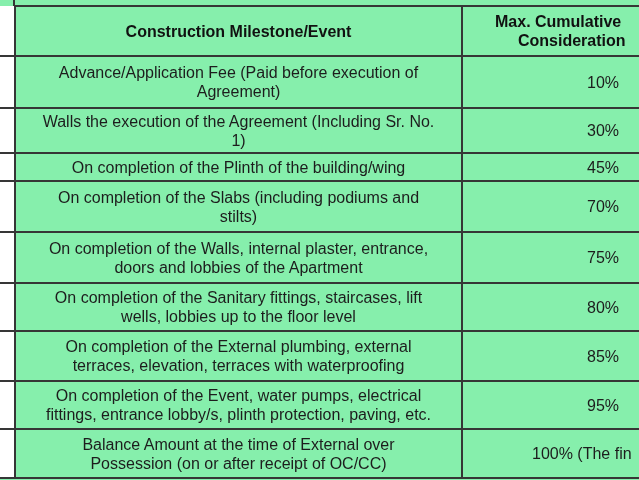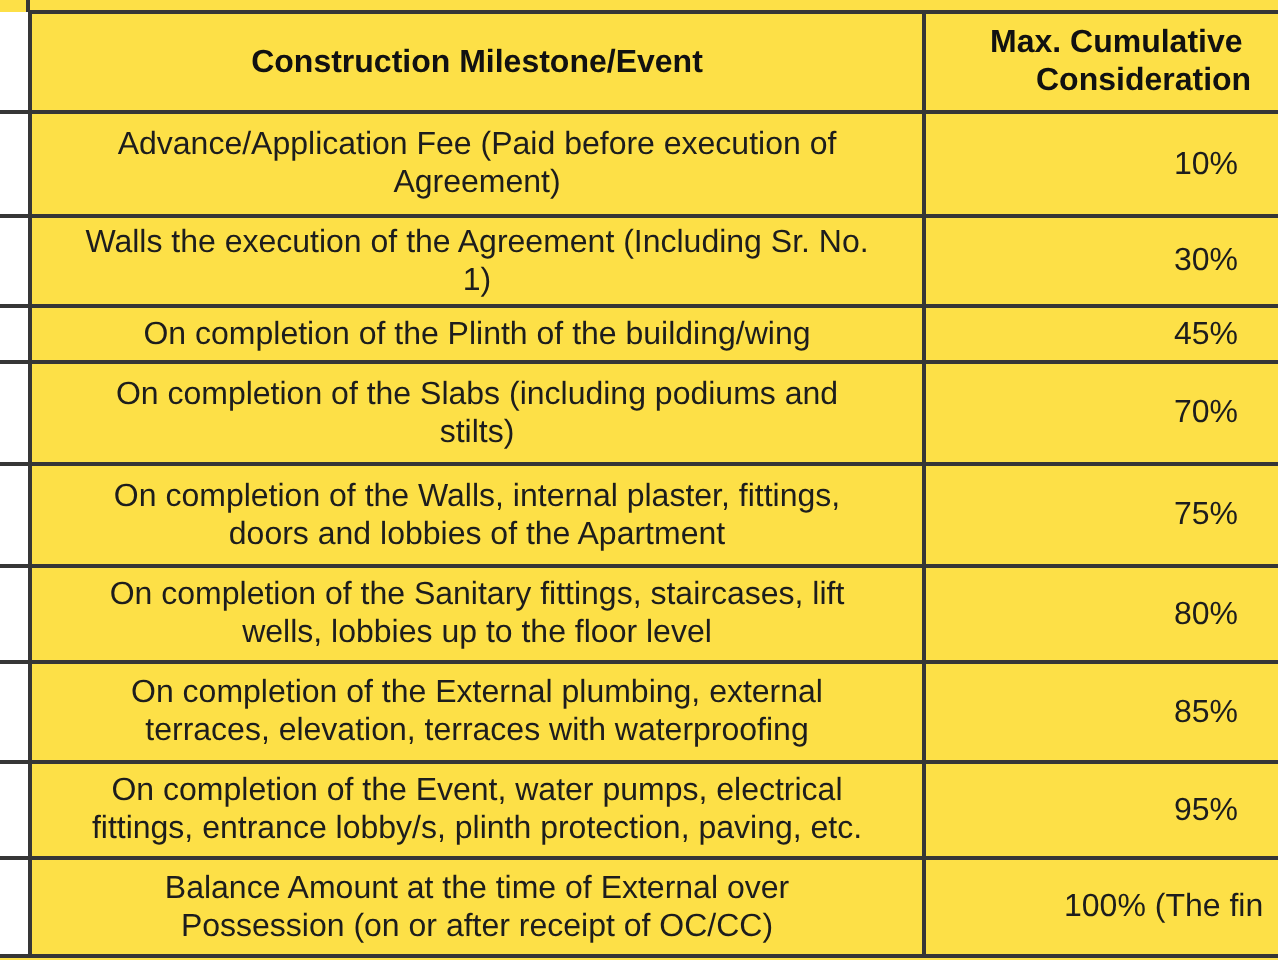--- a/index.html
+++ b/index.html
@@ -6,21 +6,21 @@
     margin: 0;
     padding: 0;
     background: #ffffff;
     font-family: "Liberation Sans", sans-serif;
   }
   .viewport {
     position: relative;
     width: 639px;
     height: 480px;
     overflow: hidden;
-    background: #fde047;
+    background: #86efac;
   }
   
   table.schedule {
     position: absolute;
     left: -40px;
     top: 5px;
     width: 781px;
     border-collapse: collapse;
     table-layout: fixed;
     color: #1d1d1d;
@@ -150,21 +150,21 @@
       <td class="milestone">
         <span class="ln">On completion of the Slabs (including podiums and</span>
         <span class="ln">stilts)</span>
       </td>
       <td class="val pct">70%</td>
     </tr>
 
     <tr class="r5">
       <td class="serial"></td>
       <td class="milestone">
-        <span class="ln">On completion of the Walls, internal plaster, fittings,</span>
+        <span class="ln">On completion of the Walls, internal plaster, entrance,</span>
         <span class="ln">doors and lobbies of the Apartment</span>
       </td>
       <td class="val pct">75%</td>
     </tr>
 
     <tr class="r6">
       <td class="serial"></td>
       <td class="milestone">
         <span class="ln">On completion of the Sanitary fittings, staircases, lift</span>
         <span class="ln">wells, lobbies up to the floor level</span>

